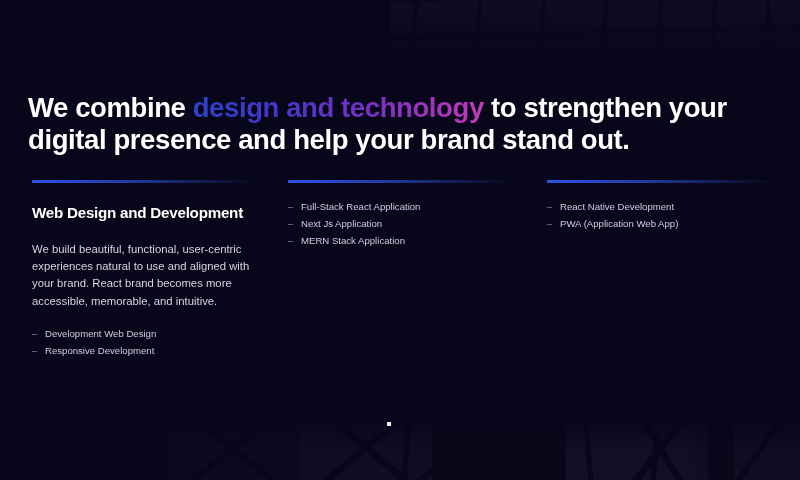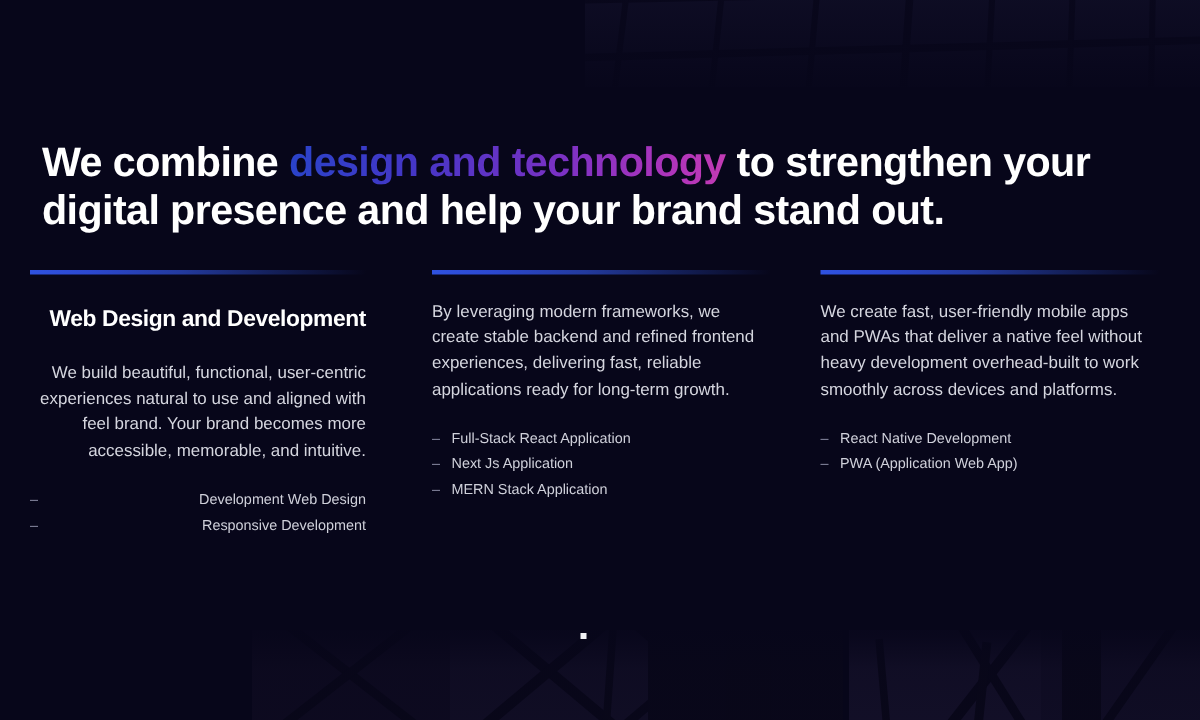--- a/index.html
+++ b/index.html
@@ -84,21 +84,21 @@
   .grad {
     background-image:linear-gradient(90deg,#2a43c9 0%,#4436c6 28%,#7a31c4 62%,#b034bb 88%,#c23bb4 100%);
     -webkit-background-clip:text; background-clip:text;
     -webkit-text-fill-color:transparent; color:transparent;
   }
 
   .cols {
     position:absolute; left:0; top:180px; width:800px;
   }
   .col { position:absolute; top:0; }
-  .col.c1 { left:20px;  width:224px;text-align:right; }
+  .col.c1 { left:32px;  width:224px; }
   .col.c2 { left:288px; width:226px; }
   .col.c3 { left:547px; width:226px; }
 
   .rule {
     height:3px; width:100%;
     background-image:linear-gradient(90deg,#2f52e0 0%,#2c48cf 18%,#233a9e 45%,#14205a 72%,rgba(10,12,40,0) 100%);
   }
 
   h2.col-title {
     margin-top:19px;
@@ -177,40 +177,38 @@
 
   <div class="content">
 
     <h1 class="headline"><span>We combine </span><span class="grad">design and technology</span><span> to strengthen your digital presence and help your brand stand out.</span></h1>
 
     <div class="cols">
 
       <div class="col c1">
         <div class="rule"></div>
         <h2 class="col-title">Web Design and Development</h2>
-        <p class="col-body">We build beautiful, functional, user-centric experiences natural to use and aligned with feel brand. Your brand becomes more accessible, memorable, and intuitive.</p>
+        <p class="col-body">We build beautiful, functional, user-centric experiences natural to use and aligned with your brand. React brand becomes more accessible, memorable, and intuitive.</p>
         <ul class="col-list">
           <li><span class="dash">–</span><span>Development Web Design</span></li>
           <li><span class="dash">–</span><span>Responsive Development</span></li>
         </ul>
       </div>
 
       <div class="col c2">
         <div class="rule"></div>
-        <p class="col-body">By leveraging modern frameworks, we create stable backend and refined frontend experiences, delivering fast, reliable applications ready for long-term growth.</p>
         <ul class="col-list">
           <li><span class="dash">–</span><span>Full-Stack React Application</span></li>
           <li><span class="dash">–</span><span>Next Js Application</span></li>
           <li><span class="dash">–</span><span>MERN Stack Application</span></li>
         </ul>
       </div>
 
       <div class="col c3">
         <div class="rule"></div>
-        <p class="col-body">We create fast, user-friendly mobile apps and PWAs that deliver a native feel without heavy development overhead-built to work smoothly across devices and platforms.</p>
         <ul class="col-list">
           <li><span class="dash">–</span><span>React Native Development</span></li>
           <li><span class="dash">–</span><span>PWA (Application Web App)</span></li>
         </ul>
       </div>
 
     </div>
   </div>
 </div>
 

